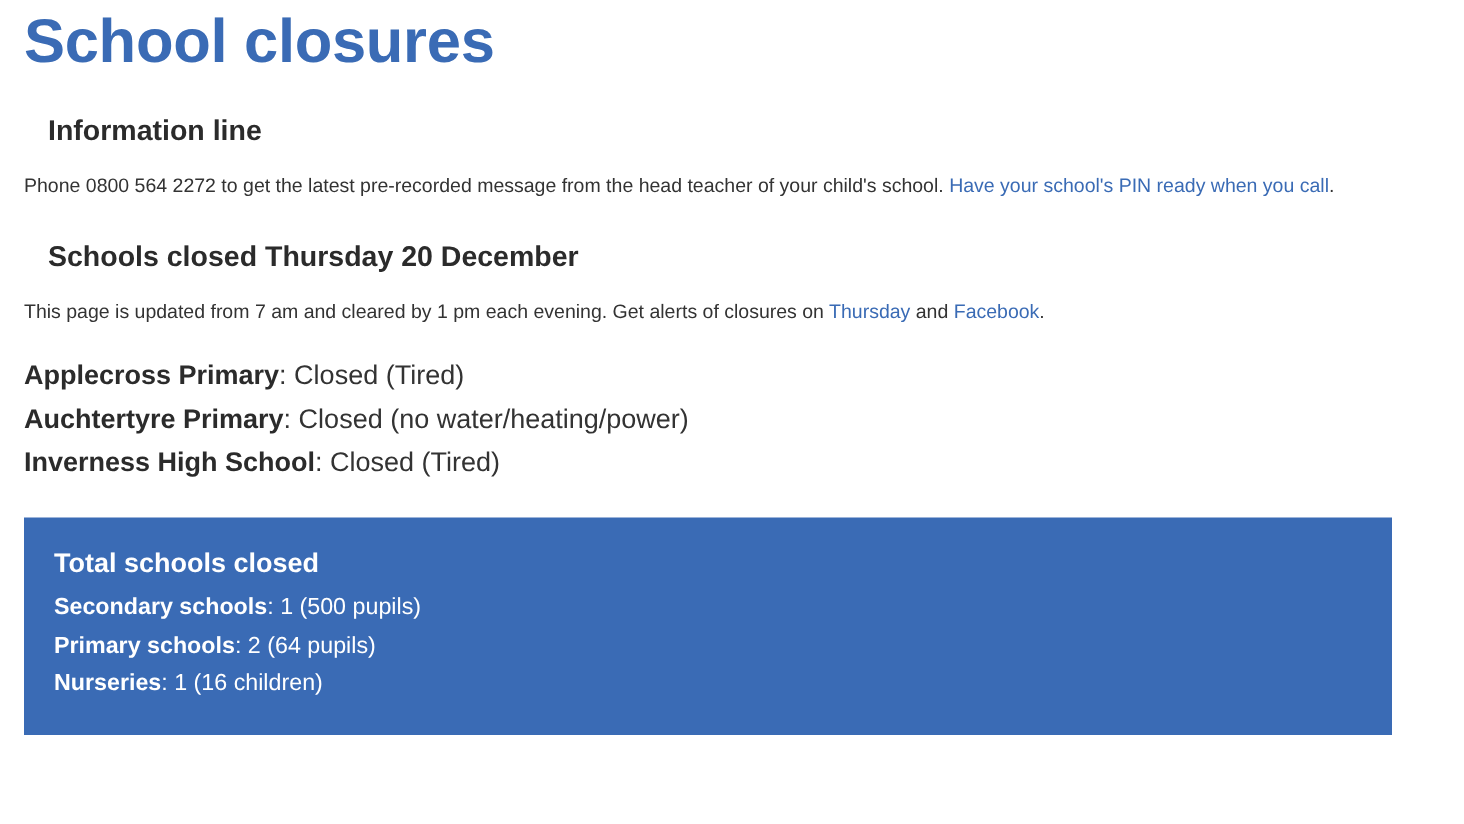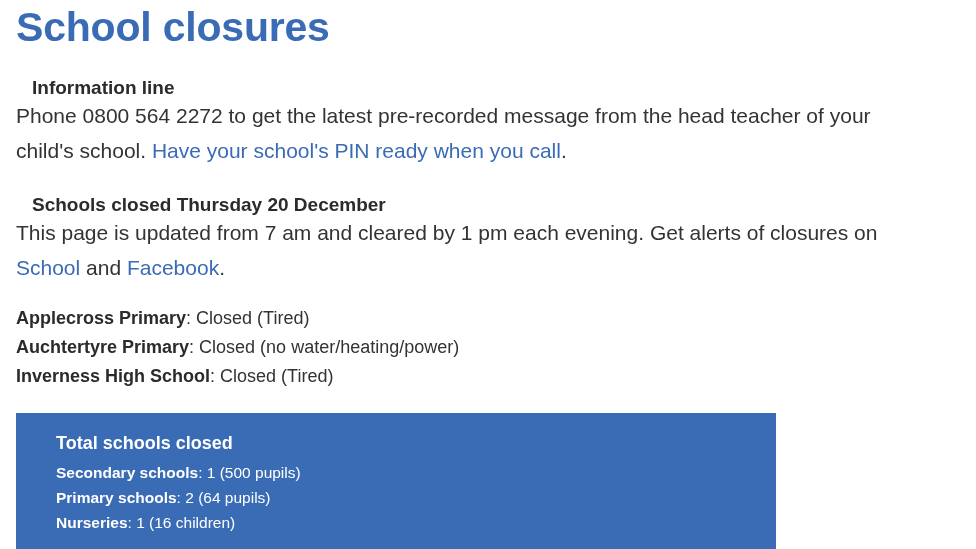--- a/index.html
+++ b/index.html
@@ -28,24 +28,24 @@
     padding-top: 4px;
     letter-spacing: -0.2px;
   }
   h2.section-heading {
     font-size: 19px;
     font-weight: bold;
     color: #2b2b2b;
     margin: 26px 0 0 16px;
   }
   p.body-text {
-    font-size: 21px;
+    font-size: 13px;
     line-height: 1.65;
     color: #333333;
-    margin: 0 0 0 0;
+    margin: 14px 0 0 0;
     max-width: 905px;
   }
   a.inline-link {
     color: #3a6bb5;
     text-decoration: none;
   }
   .closure-list {
     margin-top: 18px;
   }
   .closure-row {
@@ -57,22 +57,22 @@
     font-weight: bold;
     color: #2b2b2b;
   }
   .closure-row .status {
     color: #333333;
   }
   .summary-panel {
     margin-top: 22px;
     background: #3a6bb5;
     color: #ffffff;
-    padding: 20px 24px 22px 40px;
-    width: 760px;
+    padding: 20px 24px 22px 20px;
+    width: 912px;
     box-sizing: border-box;
   }
   .summary-title {
     font-size: 18px;
     font-weight: bold;
     margin: 0 0 6px 0;
   }
   .summary-row {
     font-size: 15.5px;
     line-height: 1.62;
@@ -87,21 +87,21 @@
 <div class="page">
 
   <h1 class="page-title">School closures</h1>
 
   <h2 class="section-heading">Information line</h2>
 
   <p class="body-text"><span>Phone 0800 564 2272 to get the latest pre-recorded message from the head teacher of your child's school. </span><a class="inline-link" href="#">Have your school's PIN ready when you call</a><span>.</span></p>
 
   <h2 class="section-heading">Schools closed Thursday 20 December</h2>
 
-  <p class="body-text"><span>This page is updated from 7 am and cleared by 1 pm each evening. Get alerts of closures on </span><a class="inline-link" href="#">School</a><span> and </span><a class="inline-link" href="#">Facebook</a><span>.</span></p>
+  <p class="body-text"><span>This page is updated from 7 am and cleared by 1 pm each evening. Get alerts of closures on </span><a class="inline-link" href="#">Thursday</a><span> and </span><a class="inline-link" href="#">Facebook</a><span>.</span></p>
 
   <div class="closure-list">
     <div class="closure-row">
       <span class="school-name">Applecross Primary</span><span class="status">:  Closed (Tired)</span>
     </div>
     <div class="closure-row">
       <span class="school-name">Auchtertyre Primary</span><span class="status">:  Closed (no water/heating/power)</span>
     </div>
     <div class="closure-row">
       <span class="school-name">Inverness High School</span><span class="status">:  Closed (Tired)</span>

